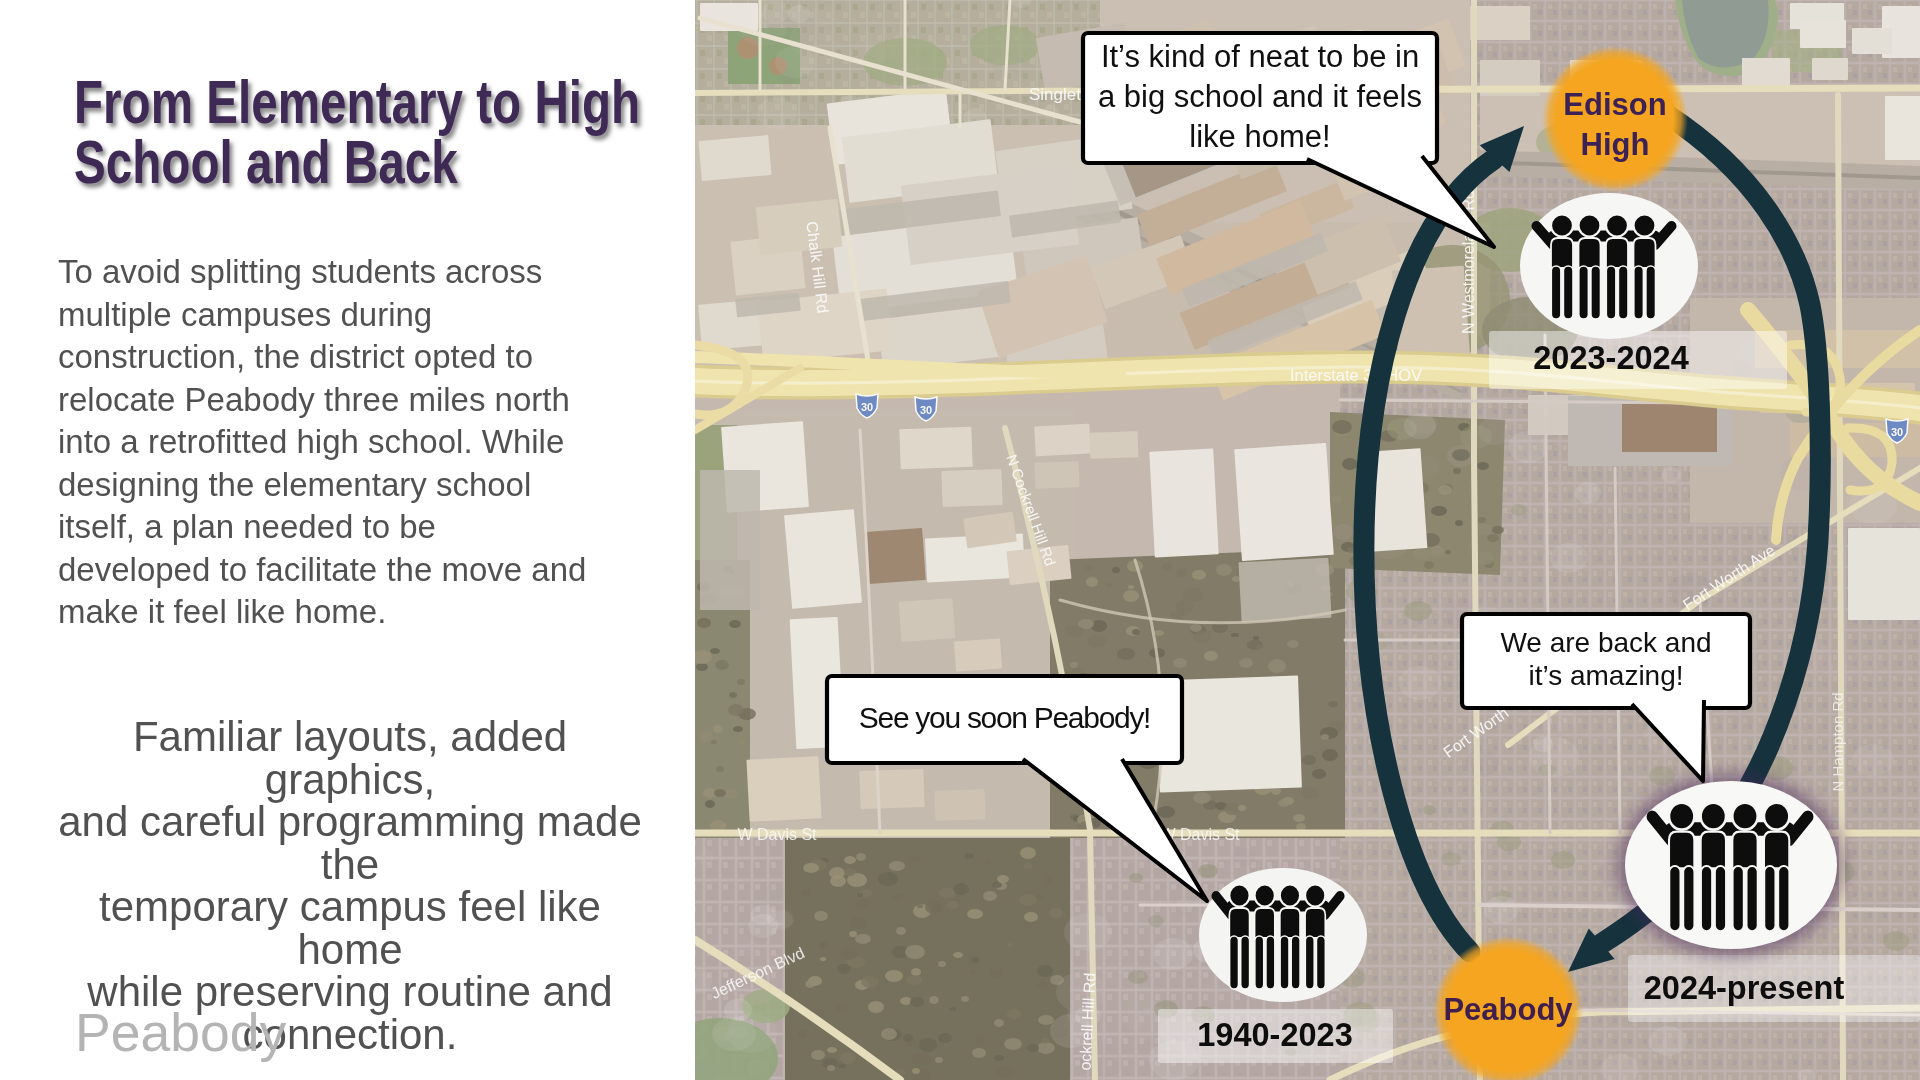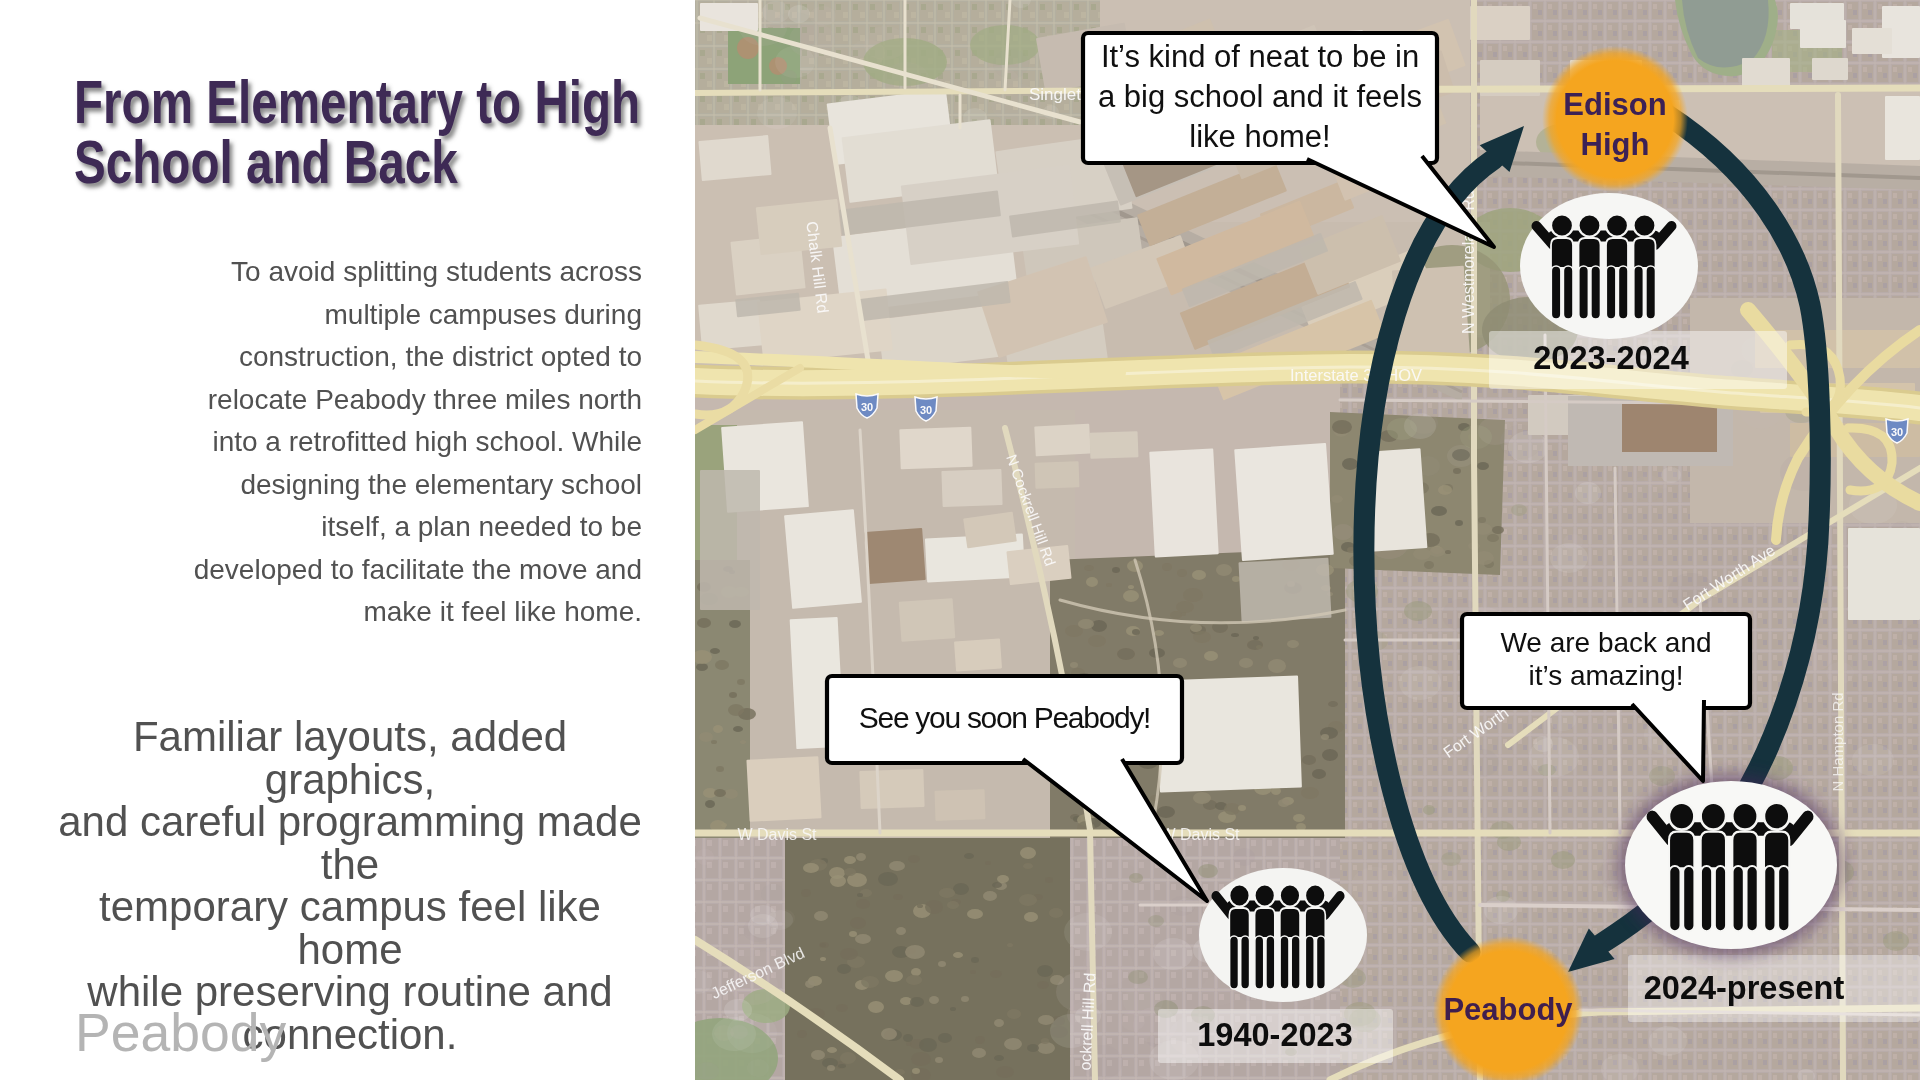--- a/index.html
+++ b/index.html
@@ -2,22 +2,22 @@
 <html><head><meta charset="utf-8"><style>
 *{margin:0;padding:0;box-sizing:border-box}
 html,body{width:1920px;height:1080px;overflow:hidden;background:#ffffff}
 </style></head>
 <body>
 
 <div style="position:absolute;left:74px;top:72px;font-family:'Liberation Sans',sans-serif;
 font-weight:bold;font-size:62px;line-height:60px;color:#3e2a55;white-space:nowrap;
 transform:scale(0.768,1);transform-origin:left top;
 text-shadow:4px 4px 5px rgba(105,105,105,0.8);">From Elementary to High<br>School and Back</div>
-<div style="position:absolute;left:58px;top:251px;width:584px;text-align:right;
-font-family:'Liberation Sans',sans-serif;font-size:28px;line-height:42.5px;color:#515151;">
+<div style="position:absolute;left:58px;top:251px;width:584px;text-align:left;
+font-family:'Liberation Sans',sans-serif;font-size:33px;line-height:42.5px;color:#515151;">
 To avoid splitting students across<br>multiple campuses during<br>construction, the district opted to<br>
 relocate Peabody three miles north<br>into a retrofitted high school. While<br>designing the elementary school<br>
 itself, a plan needed to be<br>developed to facilitate the move and<br>make it feel like home.
 </div>
 <div style="position:absolute;left:58px;top:680px;width:584px;text-align:center;
 font-family:'Liberation Sans',sans-serif;font-size:42px;line-height:42.5px;color:#515151;margin-top:36px;">
 Familiar layouts, added graphics,<br>and careful programming made the<br>temporary campus feel like home<br>
 while preserving routine and<br>connection.
 </div>
 <div style="position:absolute;left:75px;top:1002px;font-family:'Liberation Sans',sans-serif;

